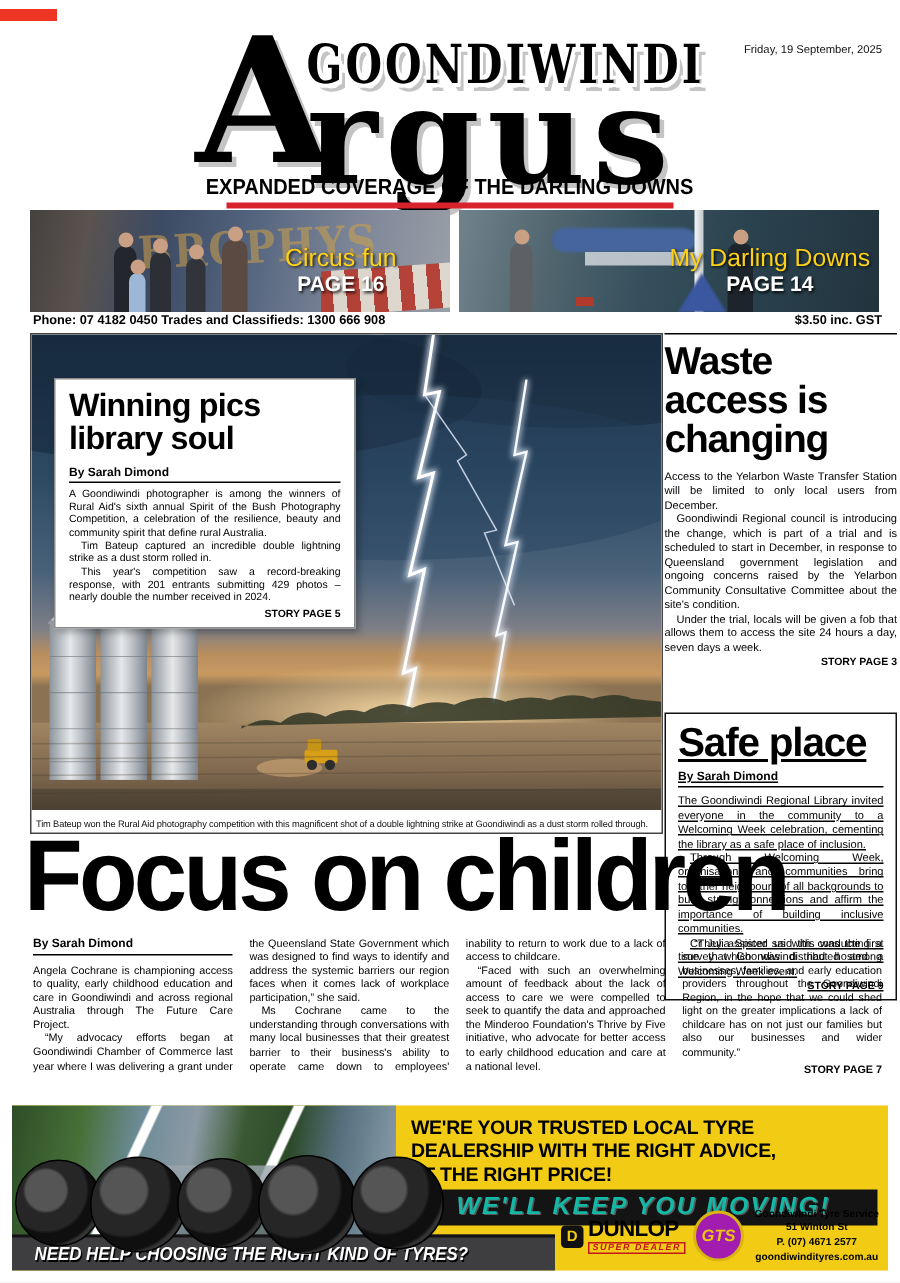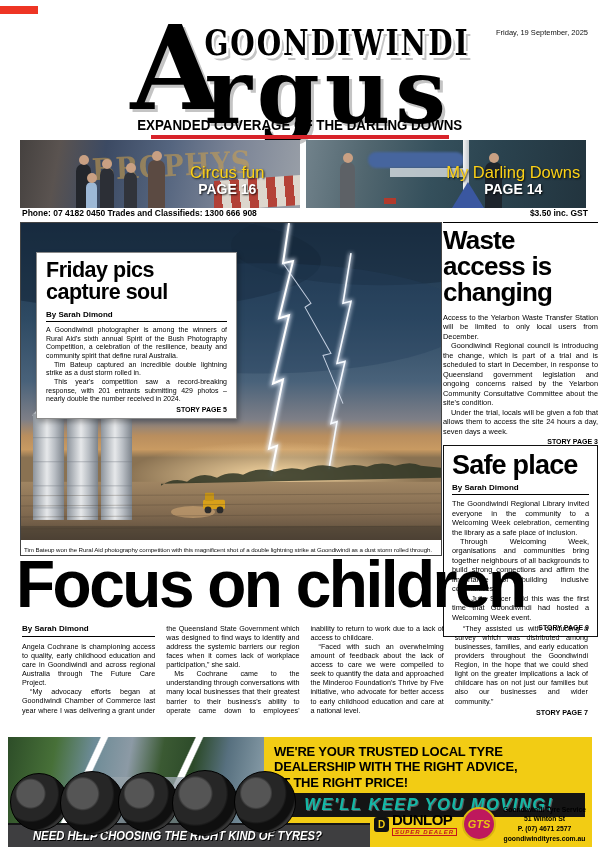--- a/index.html
+++ b/index.html
@@ -61,21 +61,21 @@
   .headline-md{font-size:21.5px;font-weight:bold;line-height:1.02;letter-spacing:-.5px;margin:0 0 6px;}
   .byline{font-size:8px;font-weight:bold;border-bottom:1px solid #000;padding-bottom:2px;margin-bottom:4px;}
   .body p{font-size:7px;line-height:1.24;text-align:justify;margin:0;text-indent:8px;}
   .body p:first-child{text-indent:0;}
   .story{text-align:right;font-size:7px;font-weight:bold;margin-top:2px;}
 
   
   .right-col{position:absolute;left:443px;top:222px;width:155px;border-top:1px solid #000;padding-top:4px;}
   .headline-lg{font-size:26px;font-weight:bold;line-height:1.0;letter-spacing:-.8px;margin:0 0 8px;}
   .right-col .body p{font-size:7.4px;line-height:1.28;}
-  .safe-box{border:1.5px solid #111;margin-top:0;padding:6px 8px 5px;}
+  .safe-box{border:1.5px solid #111;margin-top:30px;padding:6px 8px 5px;text-decoration:underline;}
   .safe-box .headline-lg{font-size:27px;margin-bottom:4px;}
 
   
   .focus-head{position:absolute;left:16px;top:550px;width:584px;font-size:64px;font-weight:bold;
               line-height:1;letter-spacing:-2.5px;transform:scaleY(1.05);transform-origin:left top;}
   .focus-article{position:absolute;left:22px;top:624px;width:566px;height:112px;}
   .cols{column-count:4;column-gap:11px;font-size:7.2px;line-height:1.26;text-align:justify;}
   .cols .byline{margin-bottom:5px;}
   .cols p{margin:0;text-indent:8px;}
   .cols p.noindent{text-indent:0;}
@@ -86,38 +86,38 @@
   .ad-photo{position:absolute;left:0;top:0;width:256px;height:88px;overflow:hidden;
             background:
               linear-gradient(115deg,rgba(255,255,255,0) 31%,#fff 31.5%,#fff 33.5%,rgba(255,255,255,0) 34%),
               linear-gradient(115deg,rgba(255,255,255,0) 63%,#fff 63.5%,#fff 65.5%,rgba(255,255,255,0) 66%),
               linear-gradient(100deg,#2d4d28 0%,#477038 18%,#6c8b96 32%,#8c9aa5 46%,#3b5a33 58%,#2c4a29 70%,#57707f 82%,#8fa3ae 100%);}
   .ad-road{position:absolute;left:30%;top:45%;width:40%;height:55%;
            background:linear-gradient(180deg,#9aa6ad,#6f7c84);transform:skewX(-18deg);opacity:.8;}
   .tyre{position:absolute;border-radius:50%;z-index:3;border:1px solid #000;
         background:radial-gradient(circle at 35% 35%,#555 0 26%,#262626 30% 52%,#0f0f0f 56% 70%,#343434 74% 80%,#0a0a0a 84% 100%);}
   .ad-strip{position:absolute;left:0;bottom:0;width:362px;height:24px;background:#3e3e40;
-            border-top:2px solid #141416;display:flex;align-items:center;padding-left:25px;z-index:2;box-sizing:border-box;}
+            border-top:2px solid #141416;display:flex;align-items:center;padding-left:15px;z-index:2;box-sizing:border-box;}
   .ad-question{font-size:12.5px;font-weight:bold;font-style:italic;color:#fff;white-space:nowrap;
                transform:scaleX(.9);transform-origin:left center;text-shadow:1px 1px 0 #000;}
   .ad-right{position:absolute;left:258px;top:0;right:0;height:86px;}
   .ad-head{padding:7px 8px 0;text-align:left;font-size:13px;font-weight:bold;line-height:1.18;
            white-space:pre-line;letter-spacing:-.2px;}
   .ad-moving{margin:3px auto 0;width:96%;background:#141414;color:#14b8a6;text-align:center;
              font-size:16.5px;font-weight:bold;font-style:italic;letter-spacing:1.5px;padding:2px 0 3px;
              text-shadow:1px 1px 0 #5a5a5a;}
   .ad-bottom{position:absolute;left:366px;right:4px;bottom:2px;height:42px;display:flex;
              align-items:center;gap:5px;z-index:4;}
   .dunlop{display:flex;align-items:center;gap:3px;}
   .dunlop-emblem{width:15px;height:15px;background:#111;color:#f2cc14;font-weight:bold;font-size:10px;
                  display:flex;align-items:center;justify-content:center;border-radius:3px;}
   .dunlop-word{font-weight:bold;font-size:15px;letter-spacing:-.5px;line-height:1;}
   .dunlop-sub{color:#c4161c;font-size:6px;font-weight:bold;font-style:italic;letter-spacing:1px;
               border:1px solid #c4161c;padding:0 2px;margin-top:1px;text-align:center;}
-  .gts{flex:0 0 auto;width:34px;height:34px;border-radius:50%;background:#be185d;border:2px solid #d9b50f;
+  .gts{flex:0 0 auto;width:34px;height:34px;border-radius:50%;background:#a21caf;border:2px solid #d9b50f;
        color:#e8c414;display:flex;align-items:center;justify-content:center;
        font-weight:bold;font-style:italic;font-size:11px;box-sizing:border-box;}
   .ad-contact{flex:1;text-align:center;font-size:6.8px;font-weight:bold;line-height:1.4;white-space:pre-line;}
 </style>
 </head>
 <body>
 
 <div class="page">
 
   <div class="red-mark"></div>
@@ -240,21 +240,21 @@
           <line x1="0" y1="293" x2="420" y2="290"></line>
             <line x1="0" y1="305" x2="420" y2="302"></line>
         </g>
         <rect x="0" y="302" width="420" height="14" fill="#3f382c" opacity=".45"></rect>
       </svg>
     </div>
     <div class="caption">Tim Bateup won the Rural Aid photography competition with this magnificent shot of a double lightning strike at Goondiwindi as a dust storm rolled through.</div>
   </div>
 
   <div class="winning-box">
-    <h2 class="headline-md">Friday pics capture soul</h2>
+    <h2 class="headline-md">Winning pics library soul</h2>
     <div class="byline">By Sarah Dimond</div>
     <div class="body">
       <p>A Goondiwindi photographer is among the winners of Rural Aid's sixth annual Spirit of the Bush Photography Competition, a celebration of the resilience, beauty and community spirit that define rural Australia.</p>
       <p>Tim Bateup captured an incredible double lightning strike as a dust storm rolled in.</p>
       <p>This year's competition saw a record-breaking response, with 201 entrants submitting 429 photos – nearly double the number received in 2024.</p>
     </div>
     <div class="story">STORY PAGE 5</div>
   </div>
 
   <div class="right-col">

